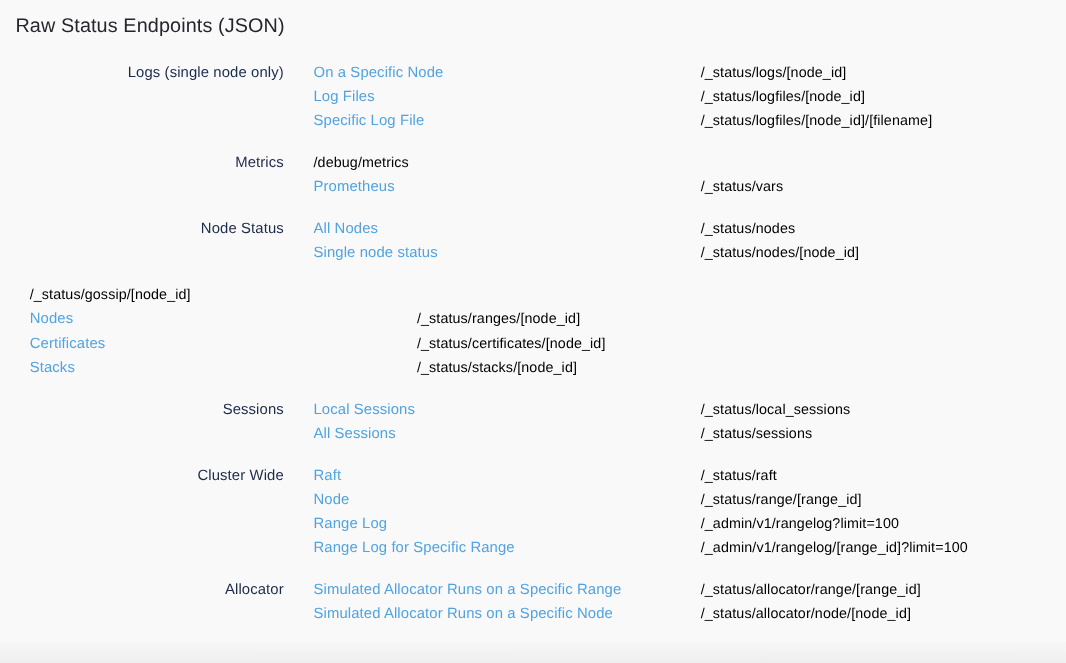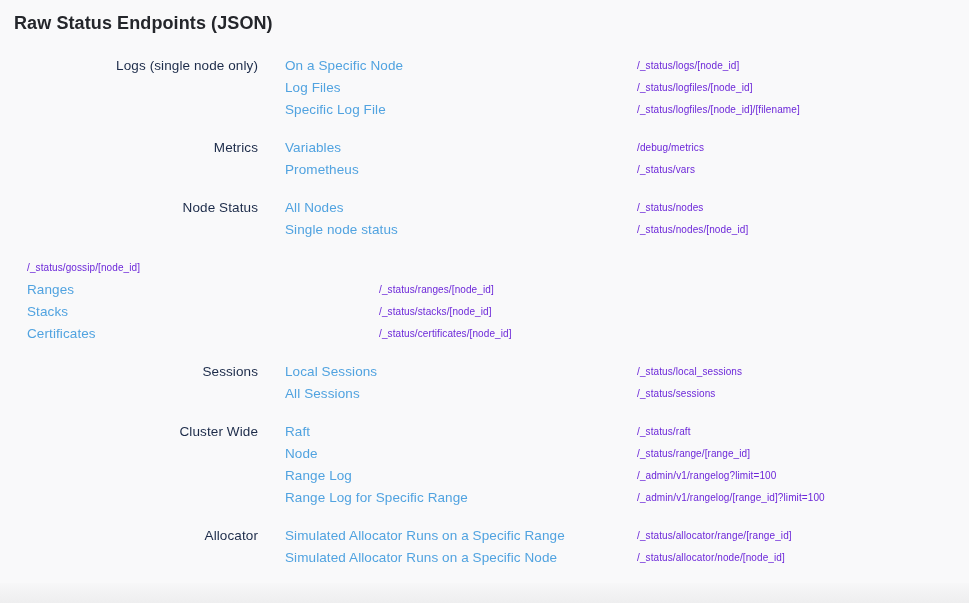--- a/index.html
+++ b/index.html
@@ -20,21 +20,21 @@
     width: 969px;
     height: 603px;
     position: relative;
   }
 
   .title {
     position: absolute;
     left: 14px;
     top: 13px;
     font-size: 18px;
-    font-weight: 700;
+    font-weight: 400;
     letter-spacing: 0.1px;
     color: #24262b;
   }
 
   .sections {
     position: absolute;
     left: 0;
     top: 55px;
     width: 937px;
   }
@@ -76,23 +76,23 @@
     font-size: 13.5px;
     line-height: 22px;
     color: #51a3e0;
     text-decoration: none;
     letter-spacing: 0.1px;
     white-space: nowrap;
     overflow: hidden;
   }
 
   .path {
-    font-size: 10px;
+    font-size: 13px;
     line-height: 22px;
-    color: #6d28d9;
+    color: #000000;
     letter-spacing: 0.1px;
     white-space: nowrap;
   }
 
   .footer-strip {
     position: absolute;
     left: 0;
     bottom: 0;
     width: 969px;
     height: 20px;
@@ -119,21 +119,20 @@
           <div class="row">
             <a class="link" href="#">Specific Log File</a>
             <span class="path">/_status/logfiles/[node_id]/[filename]</span>
           </div>
         </div>
       </div>
       <div class="section">
         <div class="category">Metrics</div>
         <div class="rows">
           <div class="row">
-            <a class="link" href="#">Variables</a>
             <span class="path">/debug/metrics</span>
           </div>
           <div class="row">
             <a class="link" href="#">Prometheus</a>
             <span class="path">/_status/vars</span>
           </div>
         </div>
       </div>
       <div class="section">
         <div class="category">Node Status</div>
@@ -147,30 +146,30 @@
             <span class="path">/_status/nodes/[node_id]</span>
           </div>
         </div>
       </div>
       <div class="section">
         <div class="rows">
           <div class="row">
             <span class="path">/_status/gossip/[node_id]</span>
           </div>
           <div class="row">
-            <a class="link" href="#">Ranges</a>
+            <a class="link" href="#">Nodes</a>
             <span class="path">/_status/ranges/[node_id]</span>
+          </div>
+          <div class="row">
+            <a class="link" href="#">Certificates</a>
+            <span class="path">/_status/certificates/[node_id]</span>
           </div>
           <div class="row">
             <a class="link" href="#">Stacks</a>
             <span class="path">/_status/stacks/[node_id]</span>
-          </div>
-          <div class="row">
-            <a class="link" href="#">Certificates</a>
-            <span class="path">/_status/certificates/[node_id]</span>
           </div>
         </div>
       </div>
       <div class="section">
         <div class="category">Sessions</div>
         <div class="rows">
           <div class="row">
             <a class="link" href="#">Local Sessions</a>
             <span class="path">/_status/local_sessions</span>
           </div>

